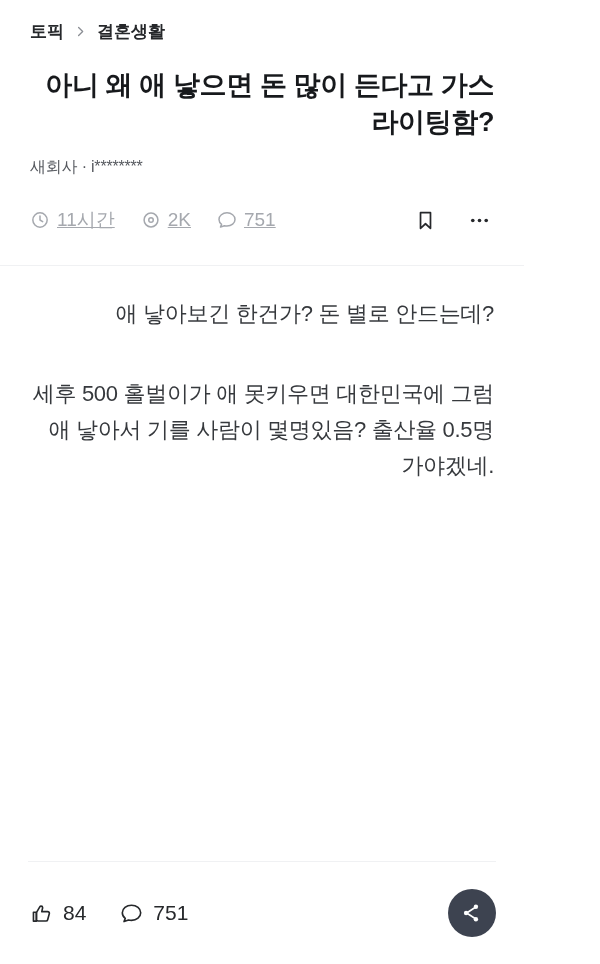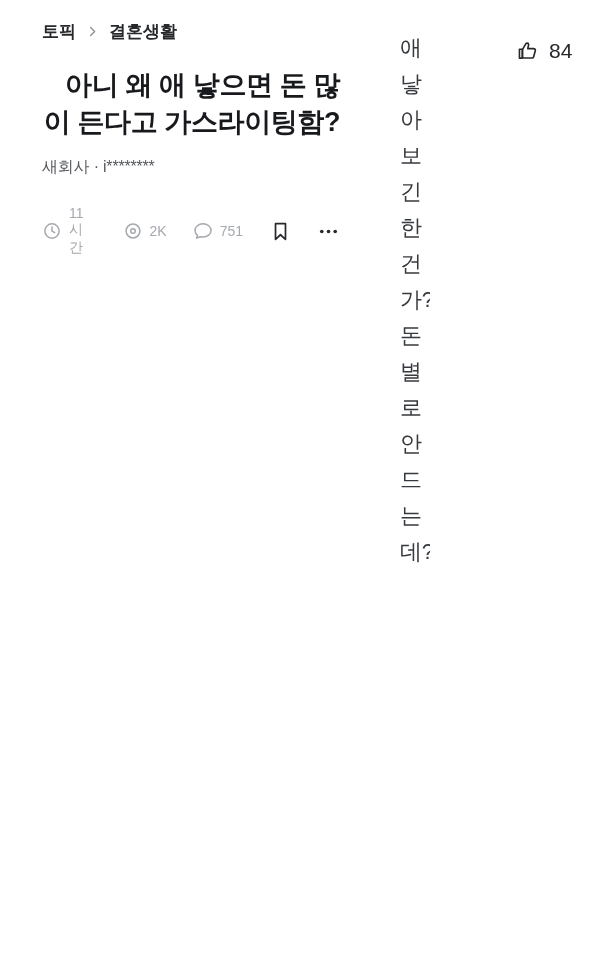--- a/index.html
+++ b/index.html
@@ -4,23 +4,22 @@
 <style>
   * { margin: 0; padding: 0; box-sizing: border-box; }
   html, body { background: #ffffff; }
   body {
     font-family: "Liberation Sans", "DejaVu Sans", sans-serif;
     width: 600px; height: 964px; overflow: hidden;
     color: #26282b;
   }
   .page {
     width: 524px; height: 964px;
-    display: flex; flex-direction: row;
+    display: flex; flex-direction: column;
     background: #ffffff;
-    padding-left: 12px;
   }
 
   
   .post-header { padding: 20px 30px 30px 30px; }
 
   .breadcrumb {
     display: flex; align-items: center; gap: 10px;
     font-size: 17px; font-weight: 700; color: #26282b;
   }
   .breadcrumb .crumb { cursor: pointer; }
@@ -36,21 +35,21 @@
   }
 
   .author-line {
     margin-top: 16px;
     font-size: 16px; color: #55585e; letter-spacing: -0.2px;
   }
 
   .meta-row {
     margin-top: 27px;
     display: flex; align-items: center;
-    color: #a5a8ae; font-size: 14px;
+    color: #a5a8ae; font-size: 19px; text-decoration: underline;
   }
   .meta-item { display: flex; align-items: center; gap: 7px; margin-right: 26px; }
   .meta-item svg { width: 20px; height: 20px; display: block; }
   .meta-spacer { flex: 1; }
   .icon-btn {
     display: inline-flex; align-items: center; justify-content: center;
     width: 30px; height: 30px; color: #26282b; cursor: pointer;
     background: none; border: none;
   }
   .icon-btn svg { width: 23px; height: 23px; display: block; }
@@ -68,21 +67,21 @@
     text-align: right;
   }
   .post-body p { margin-bottom: 44px; }
 
   
   .post-footer {
     height: 102px; padding: 0 30px 0 30px;
     display: flex; align-items: center;
   }
   .reaction {
-    display: flex; align-items: flex-start; gap: 10px; margin-right: 34px;
+    display: flex; align-items: center; gap: 10px; margin-right: 34px;
     font-size: 21px; color: #26282b; background: none; border: none; cursor: pointer;
     font-family: inherit;
   }
   .reaction svg { width: 23px; height: 23px; display: block; }
   .footer-spacer { flex: 1; }
   .share-fab {
     width: 48px; height: 48px; border-radius: 50%;
     background: #3d4350; border: none; cursor: pointer;
     display: flex; align-items: center; justify-content: center;
     margin-right: -2px;
@@ -155,20 +154,21 @@
         </span>
       </button>
     </div>
 
   </header>
 
   <hr class="divider-full">
 
   <main class="post-body">
     <p>애 낳아보긴 한건가? 돈 별로 안드는데?</p>
+    <p>세후 500 홀벌이가 애 못키우면 대한민국에 그럼 애 낳아서 기를 사람이 몇명있음? 출산율 0.5명 가야겠네.</p>
   </main>
 
   <hr class="divider-inset">
 
   <footer class="post-footer">
     <button class="reaction">
       <span>
         <svg viewBox="0 0 24 24" fill="none" stroke="currentColor" stroke-width="1.7" stroke-linecap="round" stroke-linejoin="round">
             <path d="M3.6 10.7h3.1V20H3.6z"></path>
             <path d="M6.7 19.1V11l3.5-5.9c.3-.5.8-.8 1.4-.8.9 0 1.6.7 1.6 1.6 0 .14-.02.28-.05.41L12.3 10h6.1c1 0 1.8.8 1.8 1.8 0 .19-.03.37-.08.55l-1.68 6.1c-.21.78-.92 1.32-1.73 1.32H8.6c-.72 0-1.4-.25-1.9-.67z"></path>

